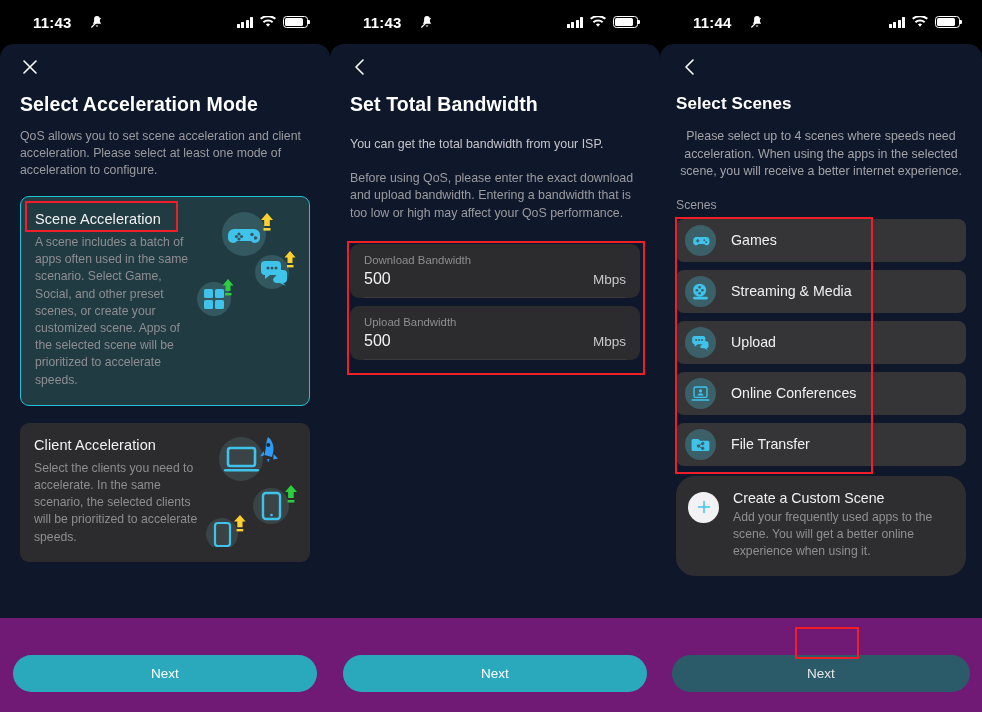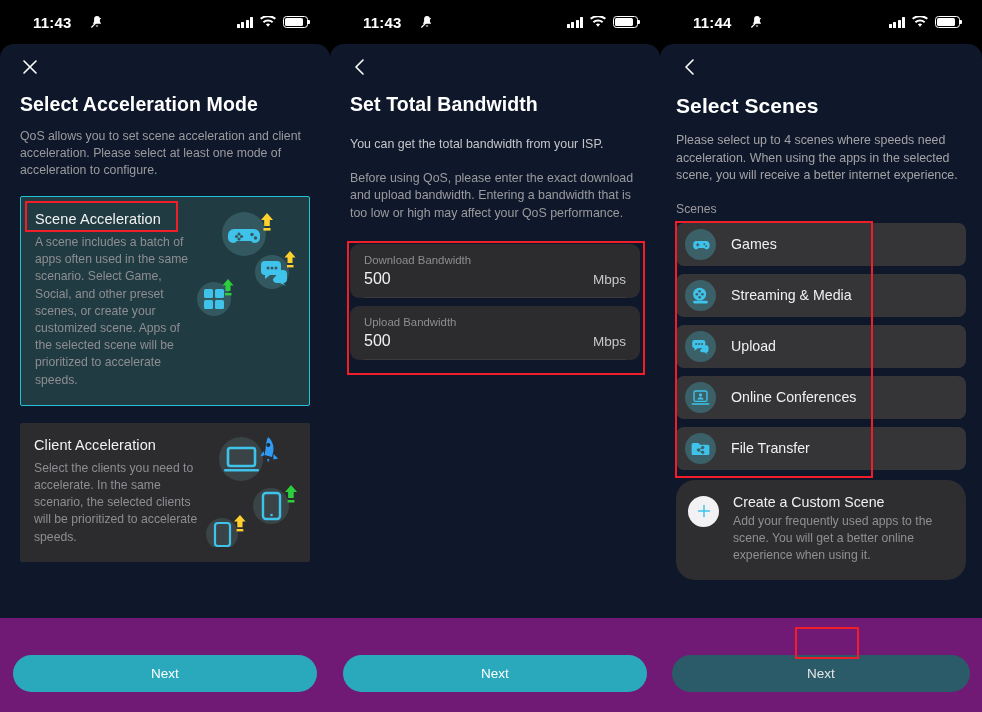--- a/index.html
+++ b/index.html
@@ -88,36 +88,36 @@
   .content { padding: 0 20px; }
   .content.p3 { padding: 0 16px; }
 
   h1.title {
     color: #ffffff;
     font-size: 19.5px;
     font-weight: 700;
     letter-spacing: .1px;
     margin-top: 3px;
   }
-  .p3 h1.title { font-size: 21px; margin-top: 4px; }
+  .p3 h1.title { font-size: 17px; margin-top: 4px; }
 
   p.desc {
     color: #9b9b9e;
     font-size: 12.3px;
     line-height: 17px;
     margin-top: 12px;
   }
   .p2 p.desc { font-size: 12.4px; line-height: 17.5px; margin-top: 16px; }
-  .p3 p.desc { color: #a3a3a6; font-size: 12.4px; line-height: 17.5px; margin-top: 14px;}
+  .p3 p.desc { color: #a3a3a6; font-size: 12.4px; line-height: 17.5px; margin-top: 14px; text-align: center;}
 
   
   .modecard {
     position: relative;
     margin-top: 17px;
-    border-radius: 2px;
+    border-radius: 9px;
     background: #2c2c2e;
     padding: 14px 14px 16px 14px;
     min-height: 122px;
     overflow: hidden;
   }
   .modecard.selected {
     background: #203b42;
     border: 1.4px solid #22c3d6;
   }
   .modecard h2 {

